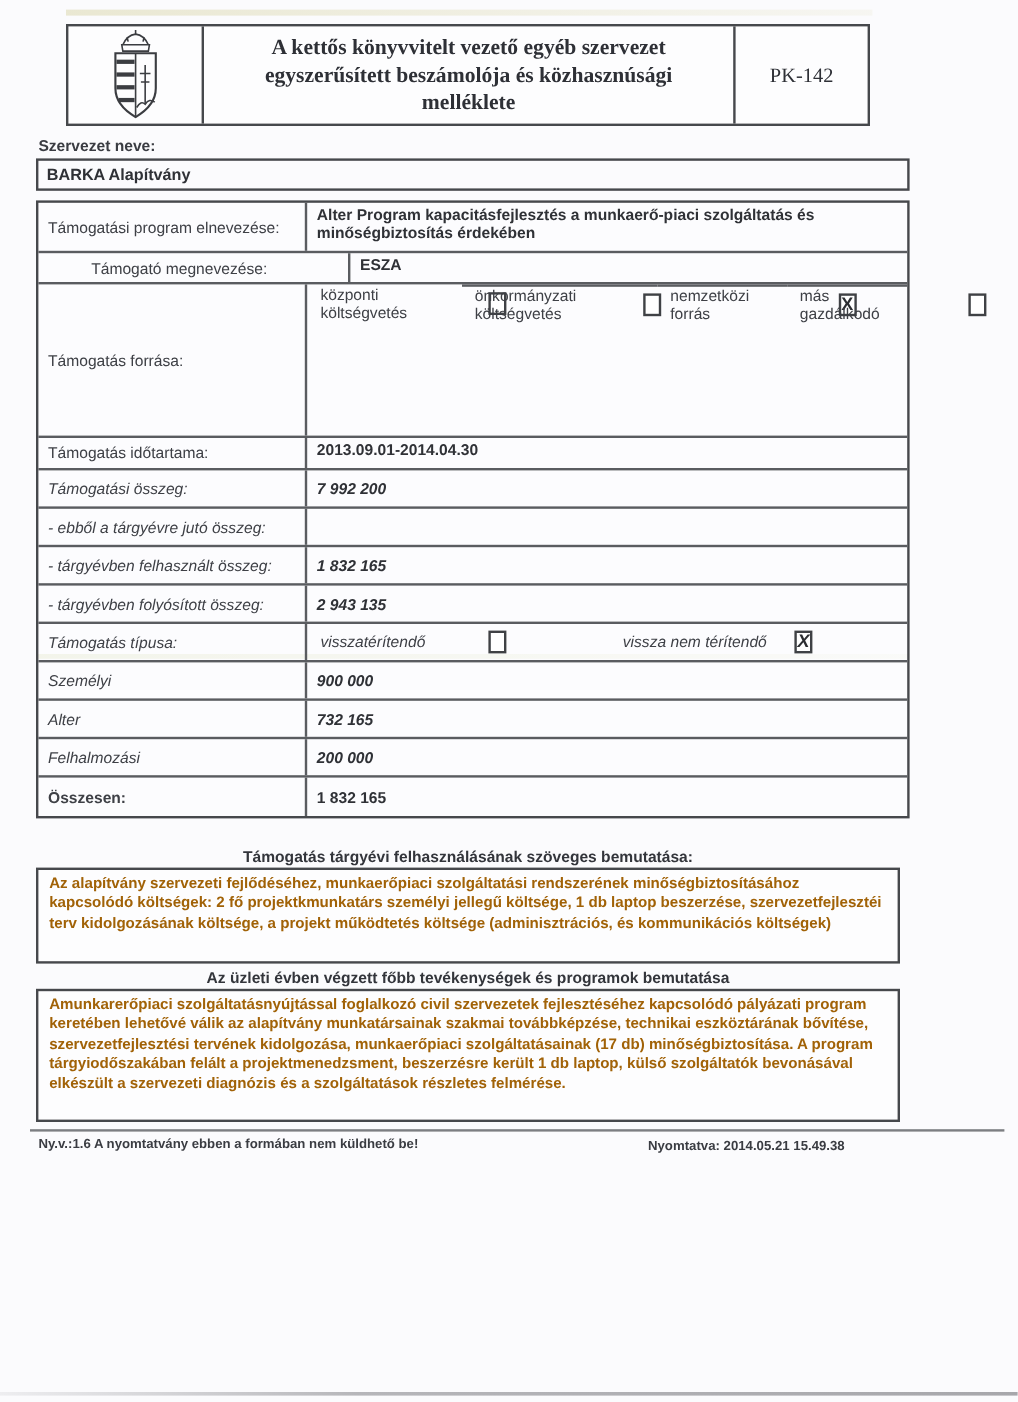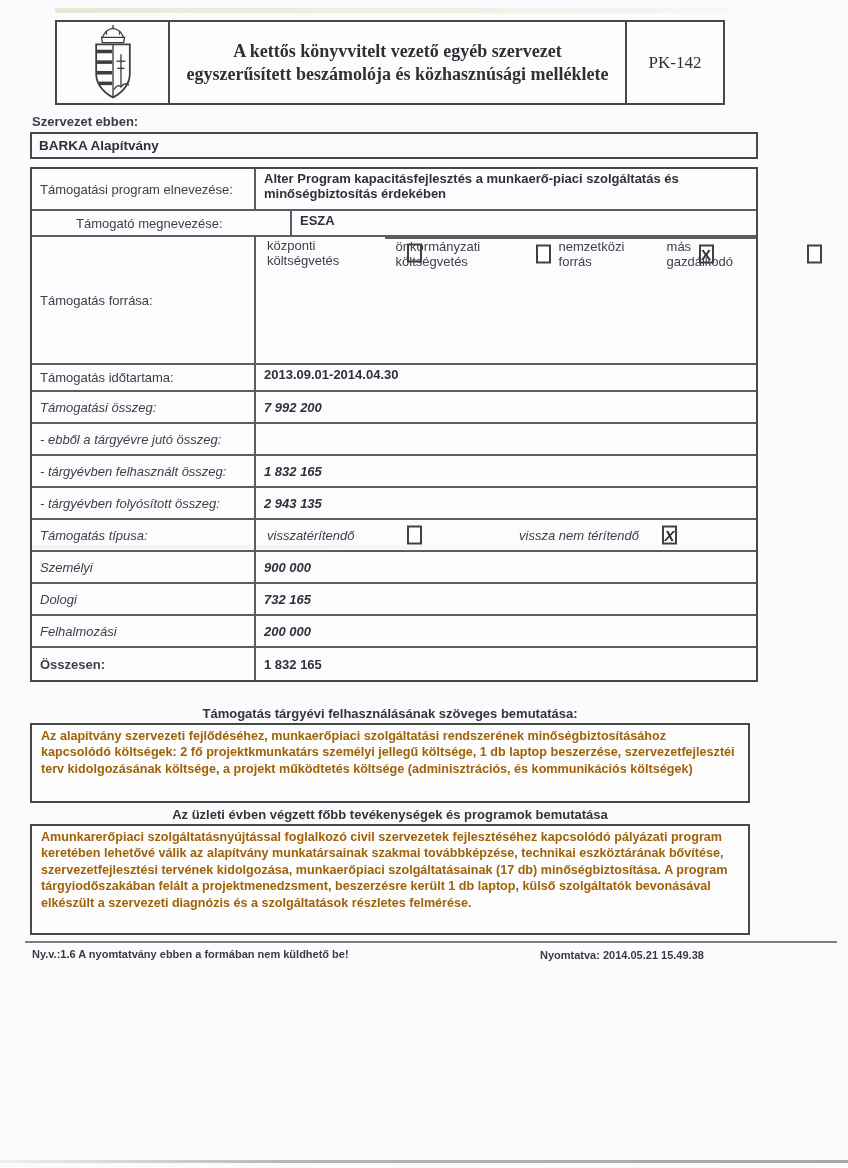--- a/index.html
+++ b/index.html
@@ -22,21 +22,21 @@
     background: linear-gradient(90deg, rgba(120,120,126,.10), rgba(98,98,104,.45) 35%, rgba(98,98,104,.55)); }
 
   
   .hdr { left:55px; top:20px; width:670px; height:85px;
     border:2px solid #46484c; display:flex; background:#fdfdfe; }
   .hdr-logo { width:113px; border-right:2px solid #46484c;
     display:flex; align-items:center; justify-content:center; }
   .hdr-title { flex:1; display:flex; flex-direction:column; justify-content:center;
     text-align:center; font-family:"Liberation Serif", serif; font-weight:bold;
     font-size:18px; line-height:23px; color:#2e3036; }
-  .hdr-code { width:98px; border-left:2px solid #46484c; display:flex;
+  .hdr-code { width:112px; border-left:2px solid #46484c; display:flex;
     align-items:center; justify-content:center;
     font-family:"Liberation Serif", serif; font-size:17px; color:#2e3036; }
 
   
   .org-label { left:32px; top:114px; font-size:13px; font-weight:bold; color:#3a3c42; }
   .org-box { left:30px; top:132px; width:728px; height:27px;
     border:2px solid #46484c; display:flex; align-items:center;
     padding:0 7px; font-size:13.5px; font-weight:bold; color:#2f3136; }
 
   
@@ -120,21 +120,21 @@
       </g>
     </svg>
   </div>
   <div class="hdr-title">
     <div>A kettős könyvvitelt vezető egyéb szervezet</div>
     <div>egyszerűsített beszámolója és közhasznúsági melléklete</div>
   </div>
   <div class="hdr-code">PK-142</div>
 </div>
 
-<div class="abs org-label">Szervezet ebben:</div>
+<div class="abs org-label">Szervezet neve:</div>
 <div class="abs org-box">BARKA Alapítvány</div>
 
 <div class="abs tbl">
 
   <div class="row r-program">
     <div class="lab">Támogatási program elnevezése:</div>
     <div class="val vtop">Alter Program kapacitásfejlesztés a munkaerő-piaci szolgáltatás és minőségbiztosítás érdekében</div>
   </div>
 
   <div class="row r-supporter">
@@ -198,21 +198,21 @@
       <span class="cb cb2">X</span>
     </div>
   </div>
 
 
   <div class="row r-h32">
     <div class="lab">Személyi</div>
     <div class="val">900 000</div>
   </div>
   <div class="row r-h32">
-    <div class="lab">Dologi</div>
+    <div class="lab">Alter</div>
     <div class="val">732 165</div>
   </div>
   <div class="row r-h32">
     <div class="lab">Felhalmozási</div>
     <div class="val">200 000</div>
   </div>
   <div class="row r-osszesen">
     <div class="lab labold">Összesen:</div>
     <div class="val">1 832 165</div>
   </div>

